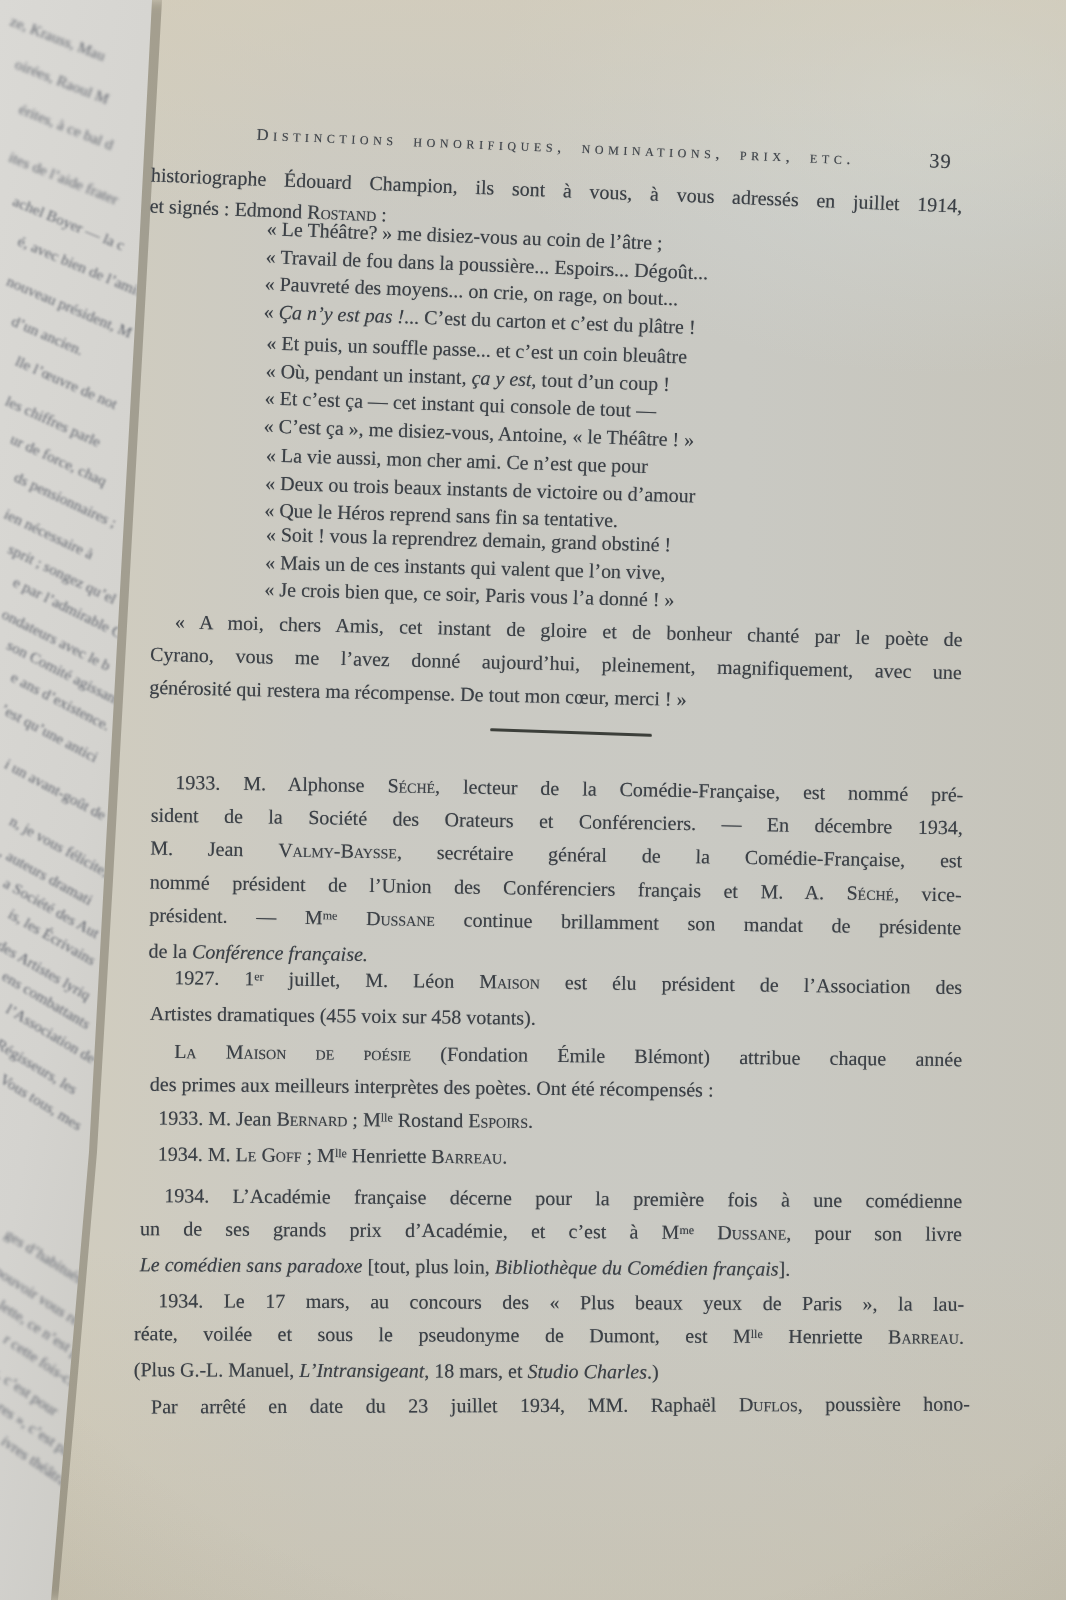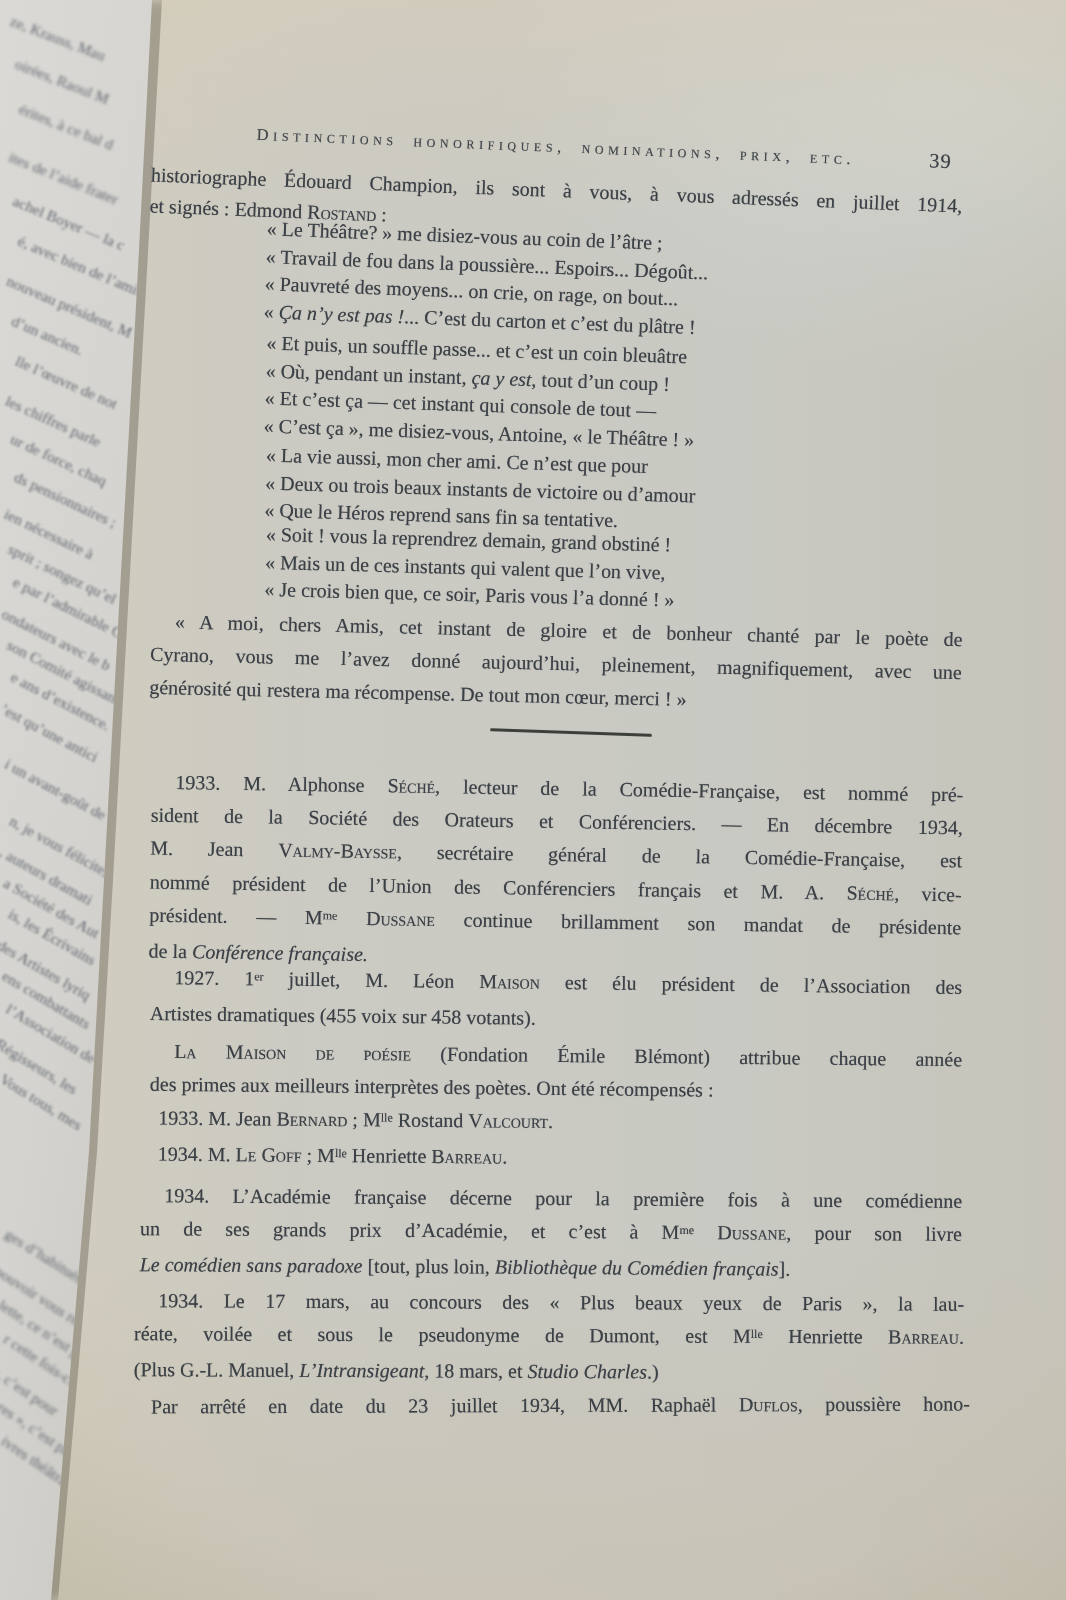--- a/index.html
+++ b/index.html
@@ -164,21 +164,21 @@
         <div class="line"><span>1927. 1</span><span class="sup">er</span><span> juillet, M. Léon </span><span class="sc">Maison</span><span> est élu président de l’Association des</span></div>
         <div class="line"><span>Artistes dramatiques (455 voix sur 458 votants).</span></div>
       </div>
 
     <div class="block jpara indent event" id="maison">
         <div class="line"><span class="sc">La Maison de poésie</span><span> (Fondation Émile Blémont) attribue chaque année</span></div>
         <div class="line"><span>des primes aux meilleurs interprètes des poètes. Ont été récompensés :</span></div>
       </div>
 
     <div class="block event laureates" id="laureates">
-        <div class="line"><span>1933. M. Jean </span><span class="sc">Bernard</span><span> ; M</span><span class="sup">lle</span><span> Rostand </span><span class="sc">Valcourt</span><span>.</span></div>
+        <div class="line"><span>1933. M. Jean </span><span class="sc">Bernard</span><span> ; M</span><span class="sup">lle</span><span> Rostand </span><span class="sc">Espoirs</span><span>.</span></div>
         <div class="line"><span>1934. M. </span><span class="sc">Le Goff</span><span> ; M</span><span class="sup">lle</span><span> Henriette </span><span class="sc">Barreau</span><span>.</span></div>
       </div>
 
     <div class="block jpara indent event" id="p1934a">
         <div class="line"><span>1934. L’Académie française décerne pour la première fois à une comédienne</span></div>
         <div class="line"><span>un de ses grands prix d’Académie, et c’est à M</span><span class="sup">me</span><span> </span><span class="sc">Dussane</span><span>, pour son livre</span></div>
         <div class="line"><span class="i">Le comédien sans paradoxe</span><span> [tout, plus loin, </span><span class="i">Bibliothèque du Comédien français</span><span>].</span></div>
       </div>
 
     <div class="block jpara indent event" id="p1934b">

